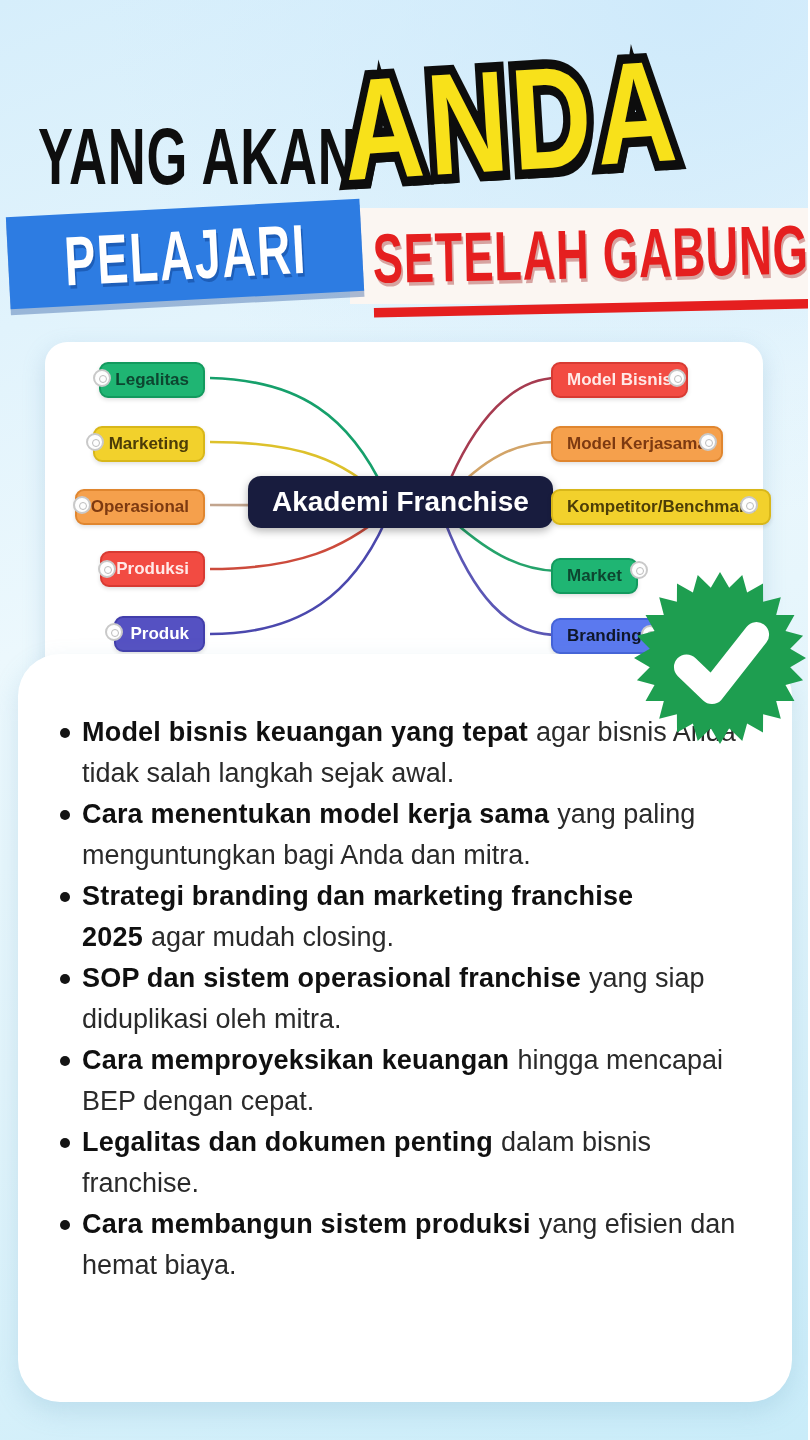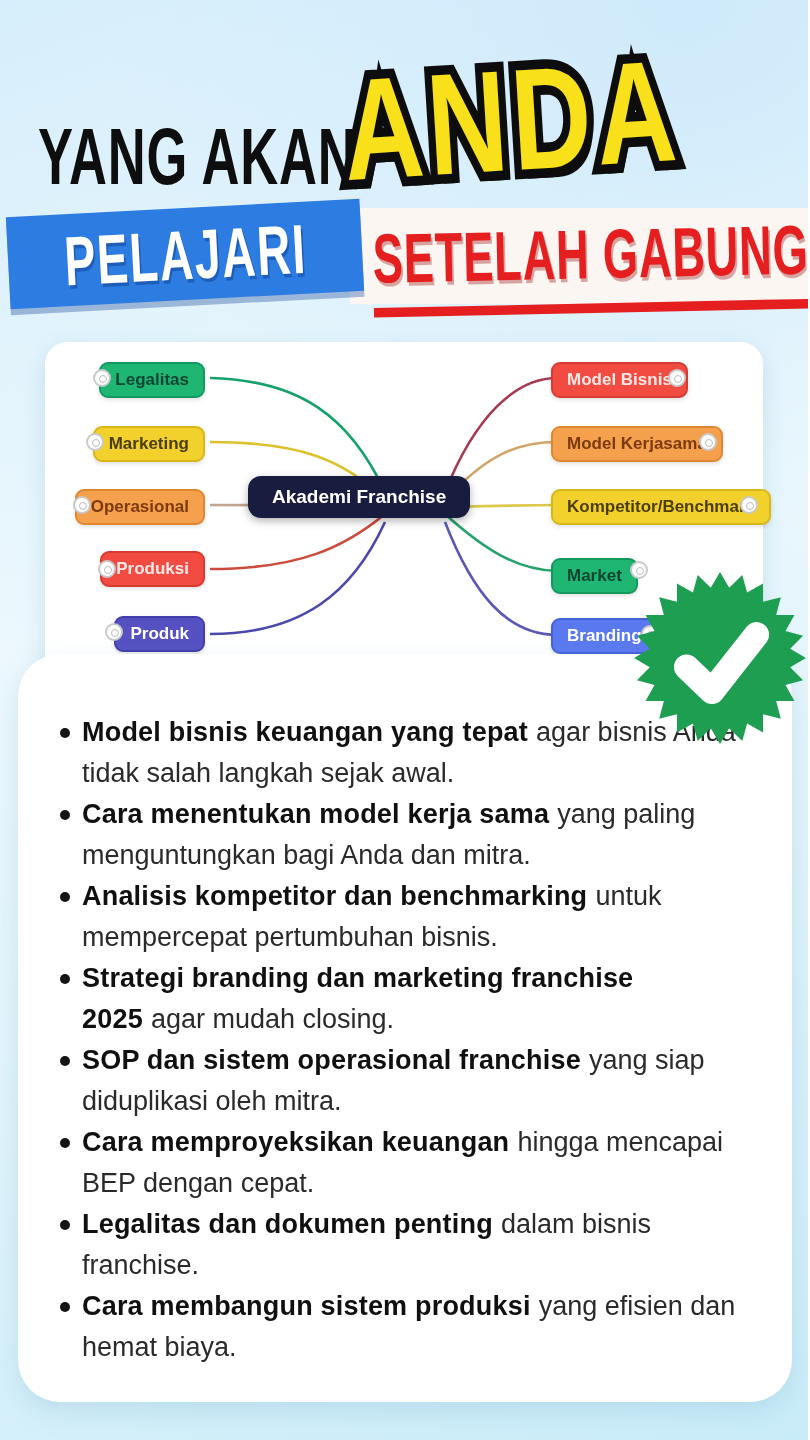--- a/index.html
+++ b/index.html
@@ -61,29 +61,29 @@
   }
   .connectors { position:absolute; inset:0; }
   .connectors path { fill:none; stroke-width:2.6px; }
 
   .node {
     position:absolute; white-space:nowrap; font-size:17px; font-weight:700;
     padding:6px 14px; border-radius:9px; border:2px solid transparent;
     box-shadow:0 2px 4px rgba(0,0,0,.12);
   }
   .node.center {
-    background:#181c3e; color:#ffffff; font-size:19px; font-weight:700;
+    background:#181c3e; color:#ffffff; font-size:28px; font-weight:700;
     padding:10px 24px; border-radius:13px; border:none; box-shadow:0 3px 8px rgba(0,0,0,.3);
   }
   .c-green  { background:#1fb573; border-color:#129a5e; color:#0d4630; }
   .c-yellow { background:#f2d12c; border-color:#d8b71a; color:#4c3d07; }
   .c-orange { background:#f5a04c; border-color:#e0862f; color:#7d3a11; }
   .c-red    { background:#f24b42; border-color:#d83a32; color:#ffe9e7;text-align:center; }
   .c-indigo { background:#5551c2; border-color:#423eab; color:#ffffff; }
-  .c-blue   { background:#5b79ef; border-color:#4462d8; color:#ffffff; }
+  .c-blue   { background:#5b79ef; border-color:#4462d8; color:#0f172a; }
 
   
   .badge {
     position:absolute; width:18px; height:18px; border-radius:50%;
     background:#fefefe; border:2px solid #c9c9c9;
   }
   .badge::after {
     content:""; position:absolute; left:4px; top:4px; width:6px; height:6px;
     border-radius:50%; border:1.5px solid #bdbdbd;
   }
@@ -168,24 +168,20 @@
     <div class="bullet">
         <span class="dot"></span>
         <p><b>Model bisnis keuangan yang tepat</b><span>agar bisnis Anda tidak salah langkah sejak awal.</span></p>
       </div>
     <div class="bullet">
         <span class="dot"></span>
         <p><b>Cara menentukan model kerja sama</b><span>yang paling menguntungkan bagi Anda dan mitra.</span></p>
       </div>
     <div class="bullet">
         <span class="dot"></span>
-        <p><b>Analisis kompetitor dan benchmarking</b><span>untuk mempercepat pertumbuhan bisnis.</span></p>
-      </div>
-    <div class="bullet">
-        <span class="dot"></span>
         <p><b>Strategi branding dan marketing franchise 2025</b><span>agar mudah closing.</span></p>
       </div>
     <div class="bullet">
         <span class="dot"></span>
         <p><b>SOP dan sistem operasional franchise</b><span>yang siap diduplikasi oleh mitra.</span></p>
       </div>
     <div class="bullet">
         <span class="dot"></span>
         <p><b>Cara memproyeksikan keuangan</b><span>hingga mencapai BEP dengan cepat.</span></p>
       </div>

